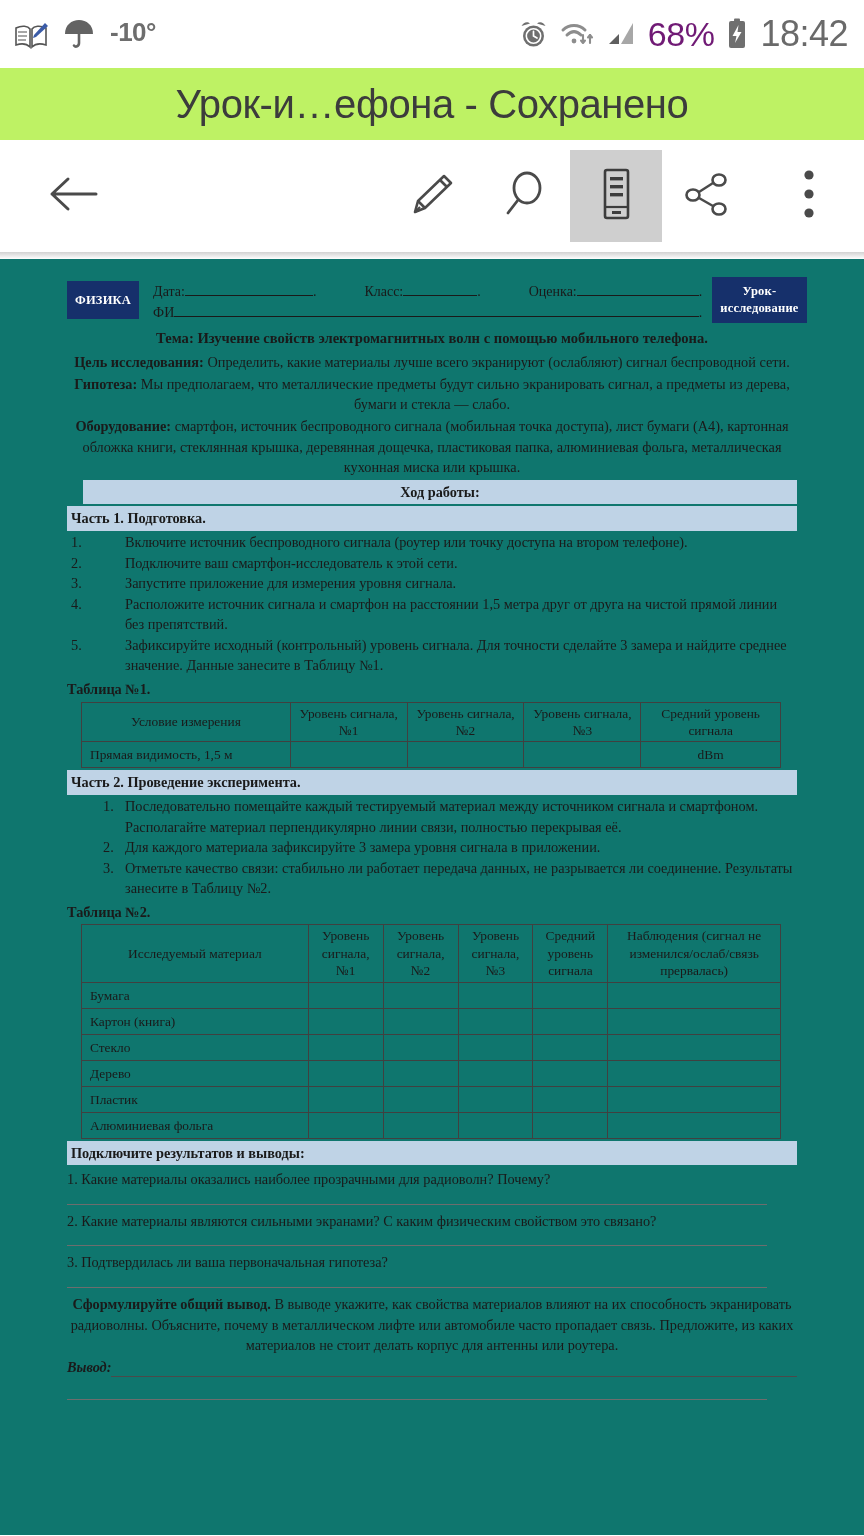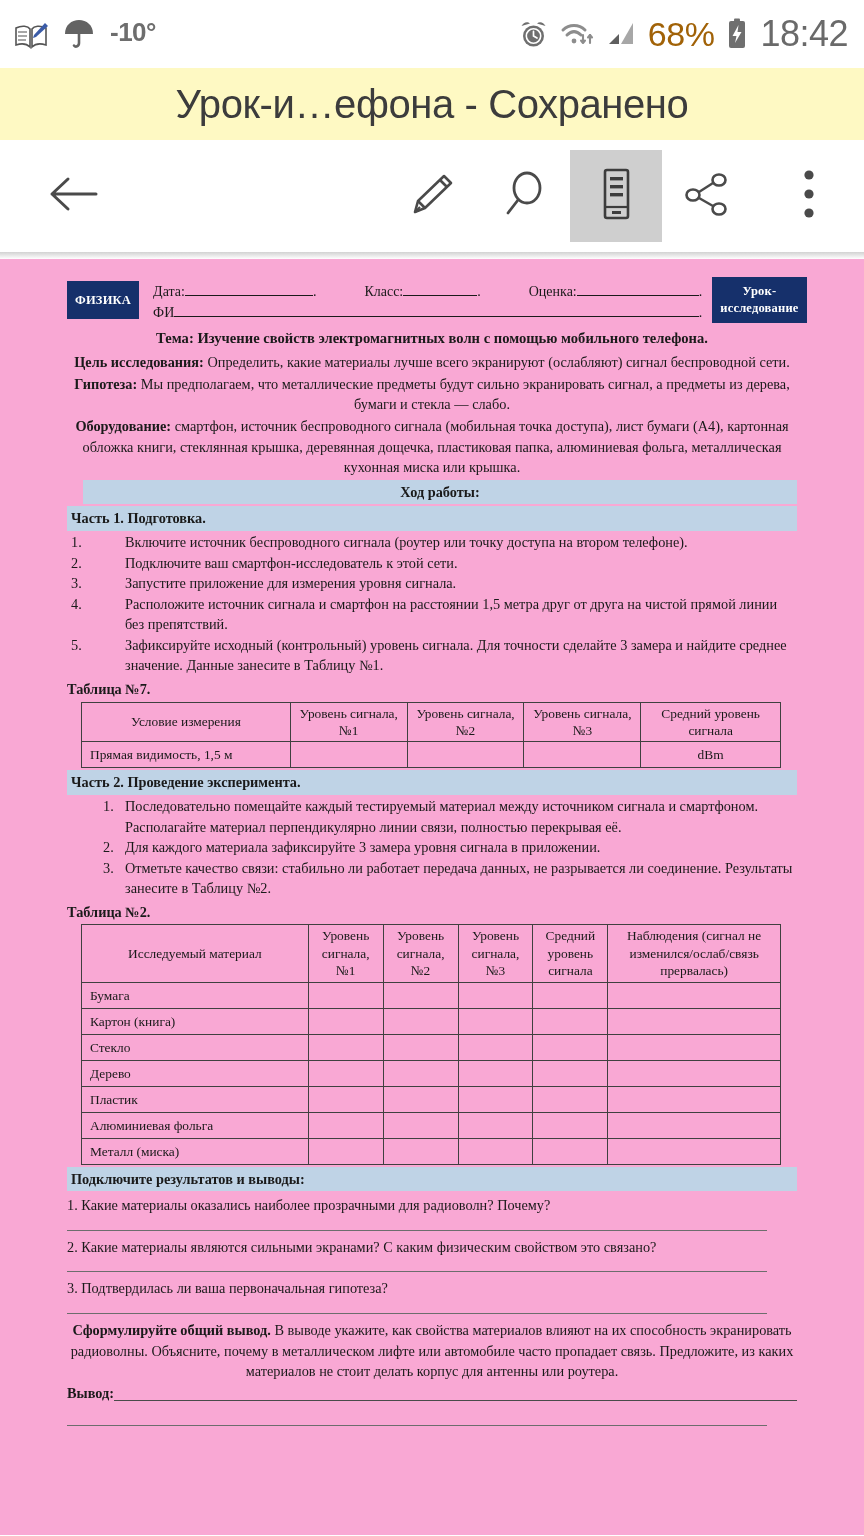--- a/index.html
+++ b/index.html
@@ -24,39 +24,39 @@
   .sb-temp {
     font-size: 26px;
     color: #6e6e6e;
     font-weight: 600;
     letter-spacing: -0.5px;
     position: relative;
     top: -3px;
   }
   .sb-pct {
     font-size: 34px;
-    color: #a16207;
+    color: #701a75;
     font-weight: 500;
     letter-spacing: -0.5px;
   }
   .sb-clock {
     font-size: 36px;
     color: #6a6a6a;
     font-weight: 500;
     letter-spacing: -0.5px;
   }
   .icon-sb { display: block; }
 
   
   .doc-title-bar {
     height: 72px;
     display: flex;
     align-items: center;
     justify-content: center;
-    background: #fef9c3;
+    background: #bef264;
   }
   .doc-title {
     font-size: 40px;
     color: #3c3c3c;
     font-weight: 400;
     letter-spacing: -0.4px;
     white-space: nowrap;
   }
 
   
@@ -78,21 +78,21 @@
   }
   .tb-btn.active { background: #cfcfcf; }
   .tb-dots { width: 110px; display: flex; align-items: center; justify-content: center; height: 100%; }
   .toolbar-shadow {
     height: 7px;
     background: linear-gradient(to bottom, #d2d2d2, #ffffff);
   }
 
   
   .page-wrap {
-    background: #f9a8d4;
+    background: #0f766e;
     padding: 18px 0 0 0;
     height: 1276px;
     overflow: hidden;
   }
   .page {
     width: 730px;
     margin: 0 auto;
     color: #1a1a1a;
     font-family: "Liberation Serif", serif;
     font-size: 14.3px;
@@ -188,21 +188,21 @@
   .t2-cl { width: 166px; }
   .row-h { height: 26px; }
 
   .q-line { margin: 4px 0 2px 0; }
   .rule {
     border-bottom: 1.4px solid #6d6d6d;
     height: 0;
     margin: 14px 0 6px 0;
     width: 700px;
   }
-  .vyvod-row { display: flex; align-items: center; }
+  .vyvod-row { display: flex; align-items: flex-end; font-style: italic; }
   .vyvod-lbl { font-weight: bold; }
   .vyvod-fill { flex: 1; border-bottom: 1.4px solid #4a4a4a; height: 15px; }
   .tail-rule {
     border-bottom: 1.4px solid #6d6d6d;
     margin: 22px 0 0 0;
     width: 700px;
   }
 </style>
 </head>
 <body>
@@ -405,21 +405,21 @@
           </div>
         </li>
     <li>
           <div class="li-row">
             <span class="li-num">5.</span>
             <span class="li-txt">Зафиксируйте исходный (контрольный) уровень сигнала. Для точности сделайте 3 замера и найдите среднее значение. Данные занесите в Таблицу №1.</span>
           </div>
         </li>
   </ol>
 
-  <div class="tbl-cap">Таблица №7.</div>
+  <div class="tbl-cap">Таблица №1.</div>
   <table class="doc">
     <thead>
       <tr>
         <th class="t1-c0">Условие измерения</th>
         <th class="t1-c">Уровень сигнала, №1</th>
         <th class="t1-c">Уровень сигнала, №2</th>
         <th class="t1-c">Уровень сигнала, №3</th>
         <th class="t1-cl">Средний уровень сигнала</th>
       </tr>
     </thead>
@@ -505,28 +505,20 @@
         <td></td>
       </tr>
       <tr class="row-h">
         <td class="left">Алюминиевая фольга</td>
         <td></td>
         <td></td>
         <td></td>
         <td></td>
         <td></td>
       </tr>
-      <tr class="row-h">
-        <td class="left">Металл (миска)</td>
-        <td></td>
-        <td></td>
-        <td></td>
-        <td></td>
-        <td></td>
-      </tr>
     </tbody>
   </table>
 
   <div class="sect-blue">Подключите результатов и выводы:</div>
 
   <div class="q-line">1. Какие материалы оказались наиболее прозрачными для радиоволн? Почему?</div>
   <div class="rule"></div>
   <div class="q-line">2. Какие материалы являются сильными экранами? С каким физическим свойством это связано?</div>
   <div class="rule"></div>
   <div class="q-line">3. Подтвердилась ли ваша первоначальная гипотеза?</div>

